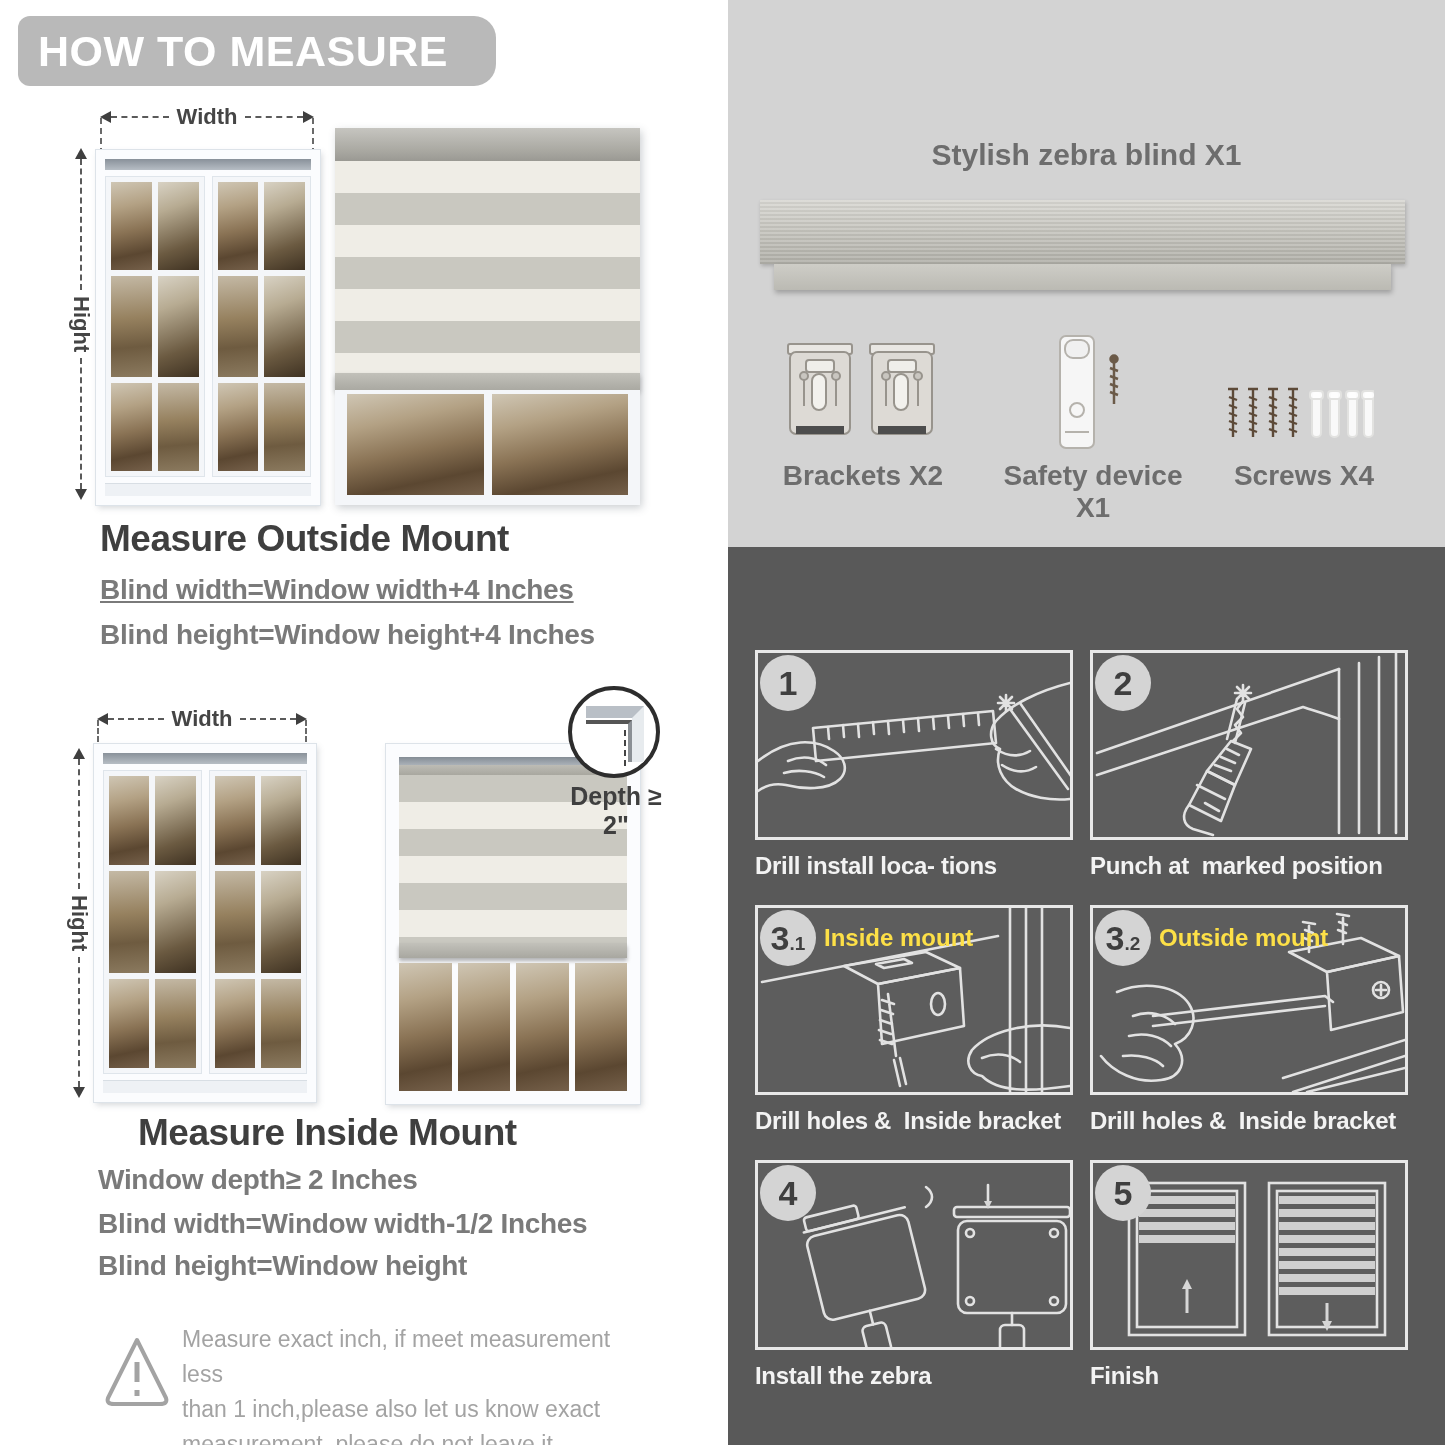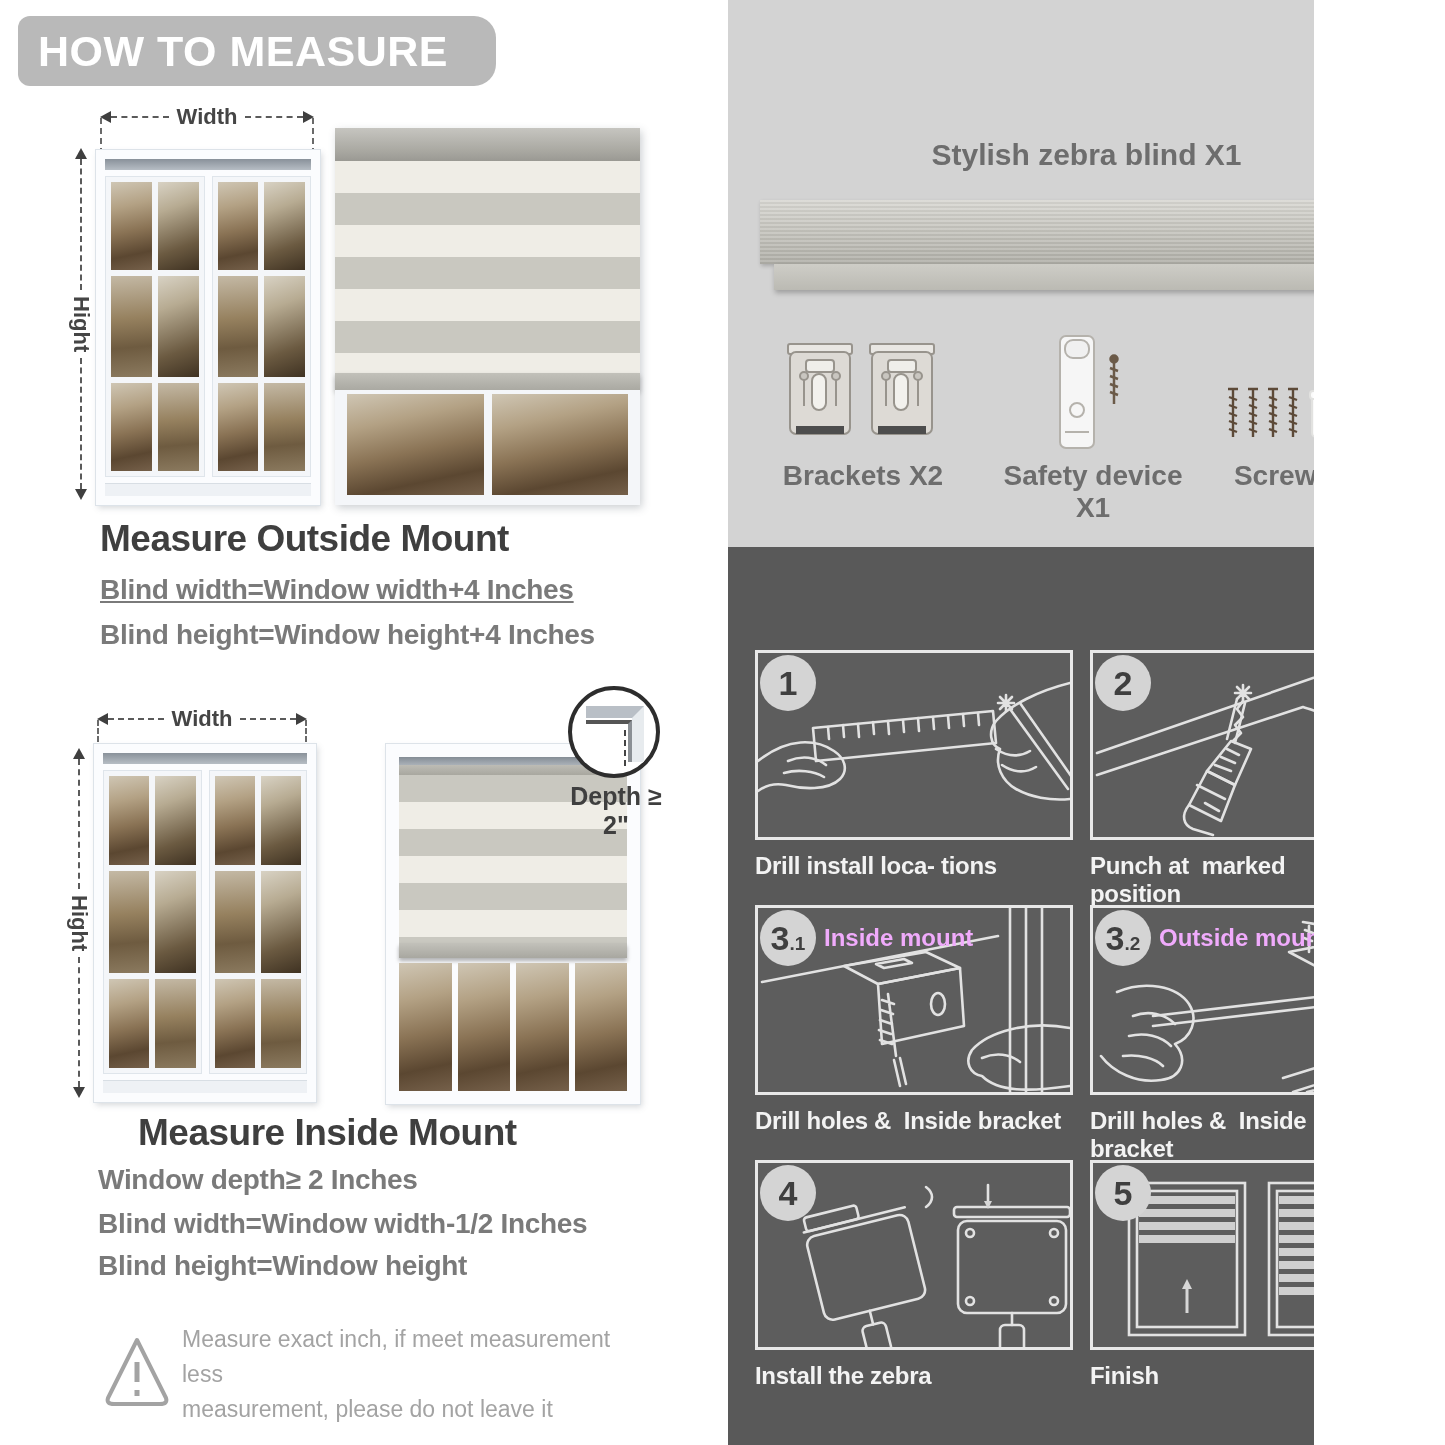--- a/index.html
+++ b/index.html
@@ -1,16 +1,16 @@
 <!DOCTYPE html>
 <html style="--header_box: #b9b9b9; --included_bg: #d3d3d3; --mount_bg: #595959; --step_box_border: #e8e8e8; --title_dark: #3a3a3a; --text_dark: #3f3f3f; --text_mid: #7a7a7a; --text_faint: #a3a3a3; --included_title: #c7c7c7; --item_label: #6d6d6d; --stripe_gray: #c9c8c0; --stripe_sheer: #efede6;"><head>
 <meta charset="utf-8">
 <style>
   html,body{margin:0;padding:0;background:#fff;}
-  .canvas{position:relative;width:1314px;height:1445px;overflow:hidden;background:#fff;
+  .canvas{position:relative;width:1445px;height:1445px;overflow:hidden;background:#fff;
           font-family:"Liberation Sans",sans-serif;color:#333;}
   .abs{position:absolute;}
 
   
   .lheader{left:18px;top:16px;width:478px;height:70px;background:var(--header_box,#b9b9b9);
            border-radius:12px 22px 22px 12px;color:#fff;font-weight:bold;font-size:43px;
            line-height:70px;padding-left:20px;letter-spacing:.5px;box-sizing:border-box;}
 
   
   .dim-h{display:flex;align-items:center;color:#454545;font-weight:bold;font-size:22px;}
@@ -89,21 +89,21 @@
   .dpanel{left:728px;top:547px;width:717px;height:898px;background:var(--mount_bg,#595959);}
   .dheader{left:728px;top:553px;width:590px;height:82px;background:#fff;border-radius:0 28px 28px 0;
            color:var(--title_dark,#3a3a3a);font-weight:bold;font-size:42px;line-height:82px;
            padding-left:28px;box-sizing:border-box;letter-spacing:-.5px;}
   .stepbox{position:absolute;width:318px;height:190px;background:#5d5d5d;
            border:3px solid var(--step_box_border,#e8e8e8);box-sizing:border-box;}
   .badge{position:absolute;left:2px;top:2px;width:56px;height:56px;border-radius:50%;
          background:#d4d4d4;color:#3f3f3f;font-weight:bold;font-size:34px;
          display:flex;align-items:center;justify-content:center;}
   .badge .sub{font-size:19px;margin-top:12px;}
-  .steplbl{position:absolute;left:66px;top:16px;color:#f0abfc;font-weight:bold;font-size:24px;}
+  .steplbl{position:absolute;left:66px;top:16px;color:#fde047;font-weight:bold;font-size:24px;}
   .step-caption{position:absolute;color:#f3f3f3;font-weight:bold;font-size:24px;
                 letter-spacing:-.3px;white-space:pre-wrap;}
   .stepart{position:absolute;left:0;top:0;width:100%;height:100%;}
 
   .warn-tri{stroke:#a3a3a3;fill:none;stroke-width:4;stroke-linejoin:round;}
 </style>
 </head>
 <body>
 
 <div class="canvas">
@@ -229,20 +229,21 @@
   <div class="abs formula" style="left:98px;top:1208px;">Blind width=Window width-1/2 Inches</div>
   <div class="abs formula" style="left:98px;top:1250px;">Blind height=Window height</div>
 
   <svg class="abs" style="left:104px;top:1334px;" width="66" height="74" viewBox="0 0 66 74">
     <path class="warn-tri" d="M33,6 L62,64 Q64,70 56,70 L10,70 Q2,70 4,64 Z"></path>
     <line x1="33" y1="28" x2="33" y2="48" stroke="#a3a3a3" stroke-width="5"></line>
     <line x1="33" y1="56" x2="33" y2="62" stroke="#a3a3a3" stroke-width="5"></line>
   </svg>
   <div class="abs warntext" style="left:182px;top:1322px;width:460px;">
     <div>Measure exact inch, if meet measurement less</div>
+    <div>than 1 inch,please also let us know exact</div>
     <div>measurement, please do not leave it</div>
   </div>
 
   <div class="abs rpanel"></div>
   <div class="abs blindlbl">Stylish zebra blind X1</div>
   <div class="abs railmain"></div>
   <div class="abs railsub"></div>
 
   <svg class="abs" style="left:786px;top:340px;" width="152" height="110" viewBox="0 0 152 110">
     <g stroke="#98948d" stroke-width="2" fill="#dddad5">

